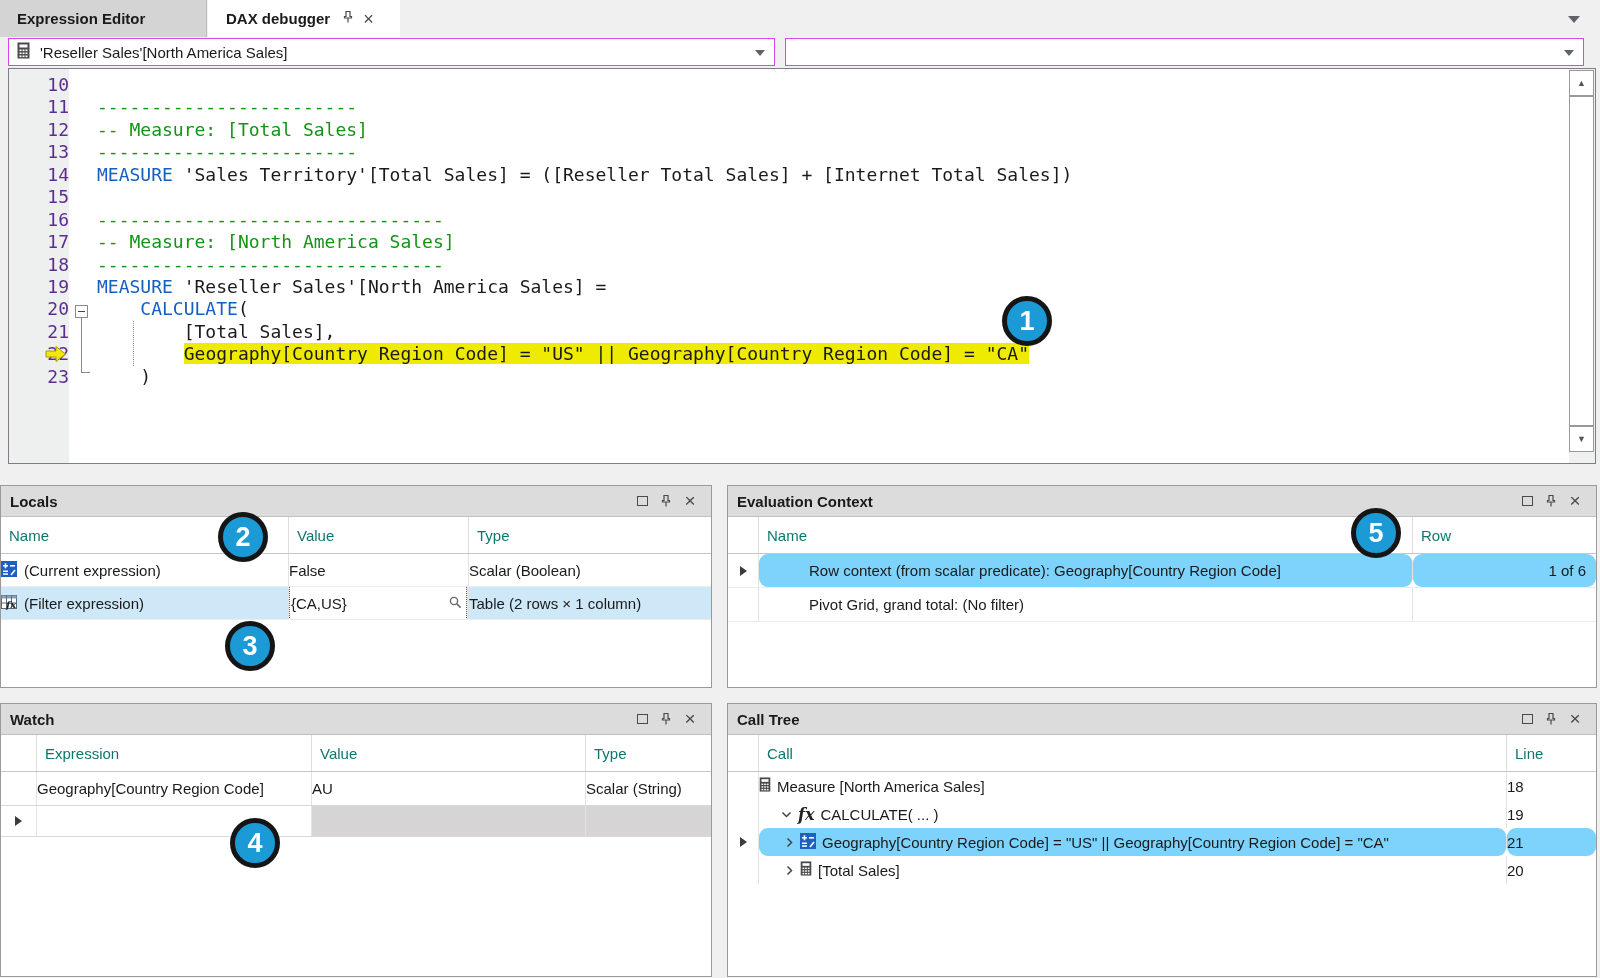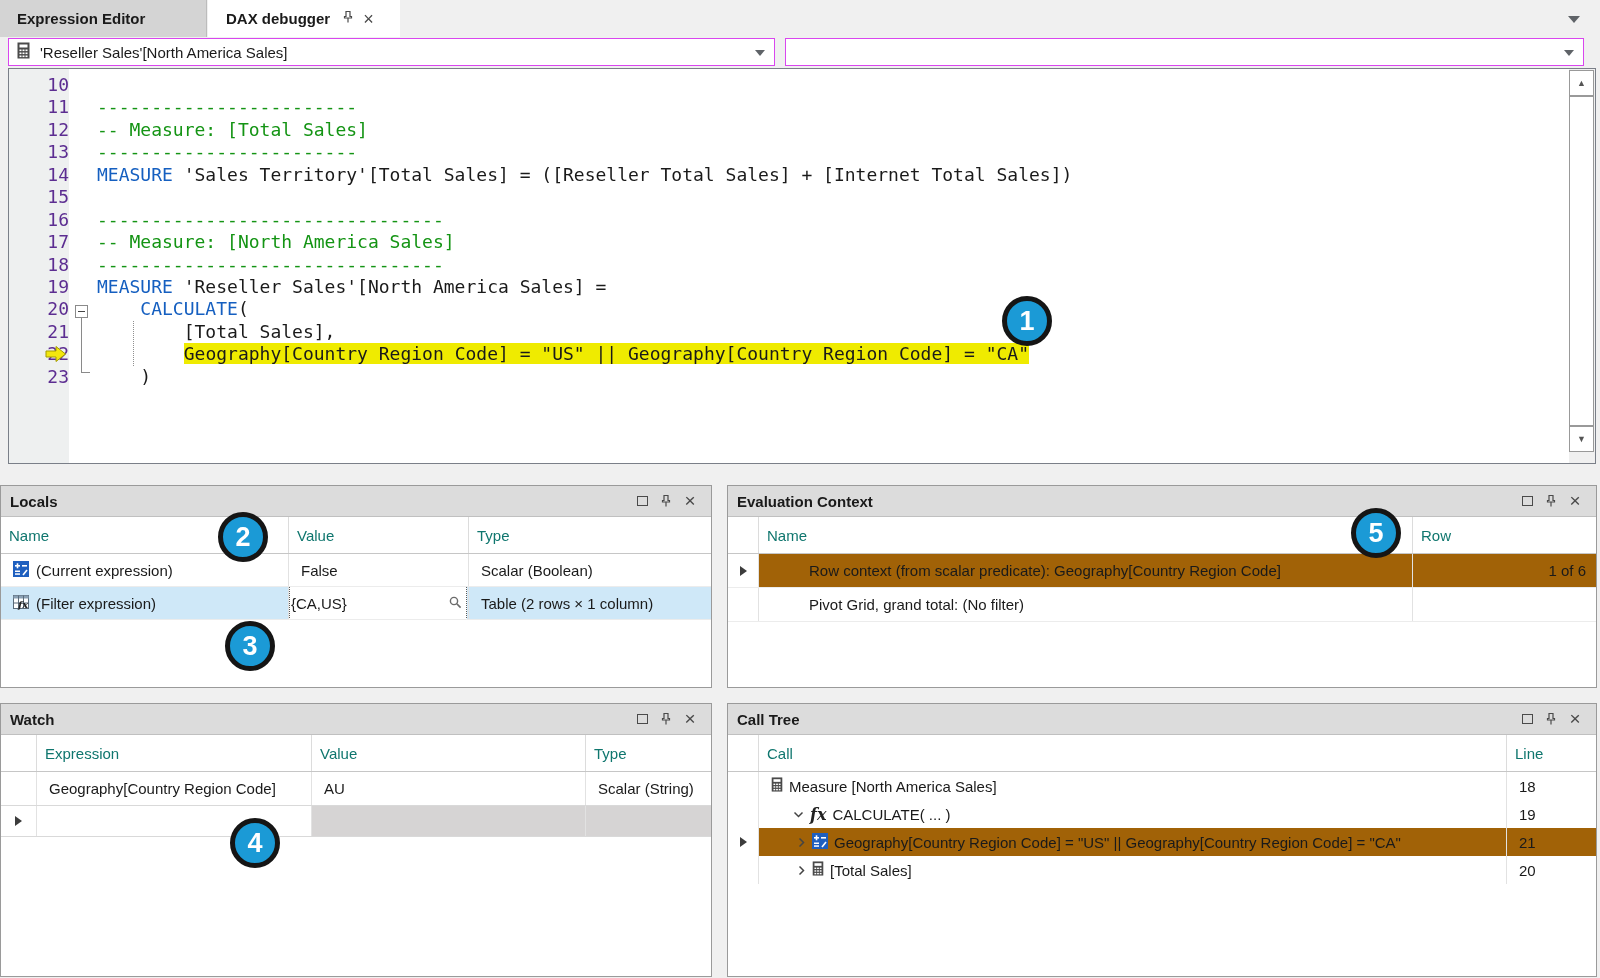--- a/index.html
+++ b/index.html
@@ -64,40 +64,40 @@
           font-weight:bold;border-bottom:1px solid #c0c0c0;}
   .ptitle .sp{flex:1;}
   .pbtn{width:24px;height:22px;display:flex;align-items:center;justify-content:center;color:#4a4a4a;}
   .maxbox{width:11px;height:10px;border:1px solid #4a4a4a;box-sizing:border-box;}
   .closex{font-size:19px;font-weight:normal;line-height:16px;}
 
   .ghead{display:flex;height:36px;color:#0f766e;border-bottom:1px solid #c6c6c6;}
   .ghead .cell{display:flex;align-items:center;padding-left:8px;box-sizing:border-box;border-right:1px solid #dcdcdc;}
   .ghead .cell:last-child{border-right:none;}
   .grow{display:flex;align-items:center;}
-  .grow .cell{display:flex;align-items:center;height:100%;padding-left:12px;box-sizing:border-box;border-right:1px solid #e2e2e2;overflow:hidden;white-space:nowrap;}
+  .grow .cell{display:flex;align-items:center;height:100%;padding-left:0;box-sizing:border-box;border-right:1px solid #e2e2e2;overflow:hidden;white-space:nowrap;}
   .grow .cell:last-child{border-right:none;}
 
   
   .lc-name{width:288px;flex:none;}
   .lc-value{width:180px;flex:none;}
   .lc-type{flex:1;}
   .locals-row{height:32px;border-bottom:1px solid #ececec;}
   .row-sel-blue{background:#cfe8f8;}
   .valcell-edit{flex:1;height:42px;margin-right:1px;background:#ffffff;border:1px dotted #5a5a5a;
                 box-sizing:border-box;display:flex;align-items:center;padding-left:1px;}
   .valcell-edit .sp{flex:1;}
   .icon16{flex:none;margin-right:7px;}
 
   
   .ec-marker{width:31px;flex:none;justify-content:center;padding-left:0 !important;}
   .ec-name{flex:1;padding-left:50px !important;}
   .ec-row{width:183px;flex:none;justify-content:flex-end;padding-right:10px;box-sizing:border-box;}
   .eval-row{height:33px;border-bottom:1px solid #ececec;}
-  .sel-gray{background:#a16207;}
+  .sel-gray{background:#7dd3fc;border-radius:9px;}
 
   
   .wt-marker{width:36px;flex:none;justify-content:center;padding-left:0 !important;background:#f2f2f2;}
   .wt-expr{width:275px;flex:none;}
   .wt-value{width:274px;flex:none;}
   .wt-type{flex:1;}
   .watch-row{height:33px;border-bottom:1px solid #d9d9d9;}
   .cell-gray{background:#d6d4d4;}
 
   

